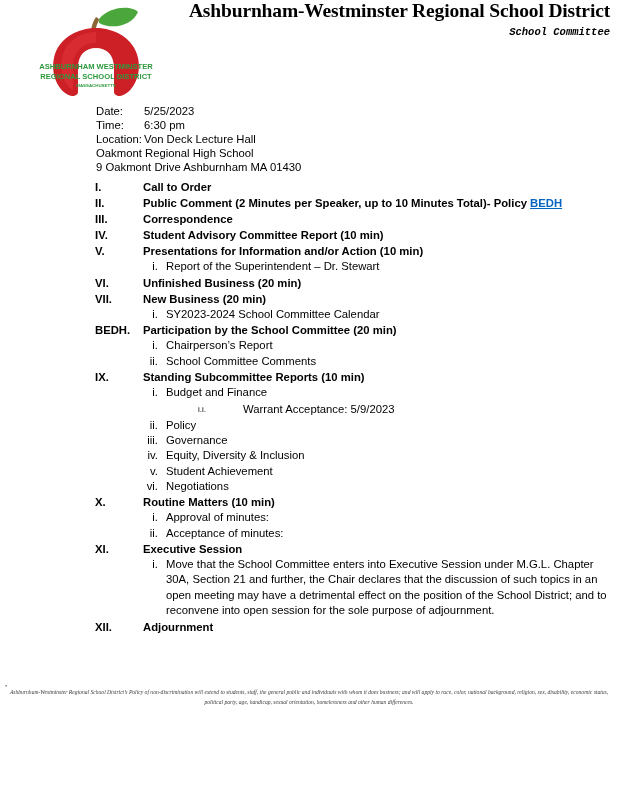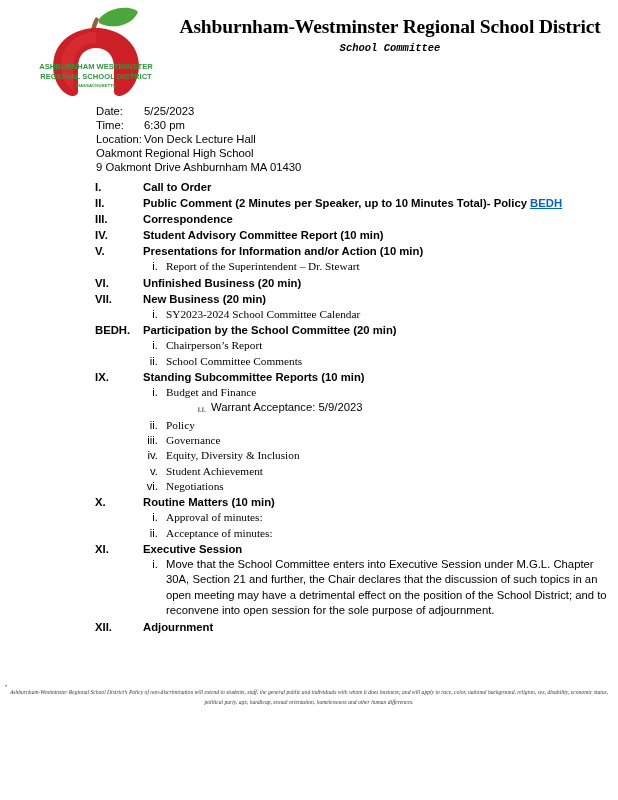--- a/index.html
+++ b/index.html
@@ -26,23 +26,23 @@
     left: 26px;
     top: 6px;
     width: 140px;
     height: 92px;
   }
   .logo svg { display: block; }
 
   .title-block {
     position: absolute;
     left: 170px;
-    top: 16px;
+    top: 0;
     width: 440px;
-    text-align: center;
+    text-align: right;
   }
   .doc-title {
     font-family: "Liberation Serif", serif;
     font-weight: bold;
     font-size: 19.5px;
     letter-spacing: -0.15px;
     line-height: 1.15;
     white-space: nowrap;
   }
   .doc-subtitle {
@@ -98,27 +98,28 @@
     font-size: 11.3px;
     line-height: 15.3px;
   }
   .lvl2 .marker {
     width: 22px;
     flex: 0 0 22px;
     margin-left: 136px;
     text-align: right;
     padding-right: 8px;
   }
-  .lvl2 .label { flex: 1; padding-right: 32px; font-family: Liberation Serif, serif; }
+  .lvl2 .label { flex: 1; padding-right: 32px; }
 
   .lvl3 {
     display: flex;
-    align-items: flex-start;
+    align-items: flex-end;
     font-size: 11.3px;
     line-height: 15.3px;
+    gap: 32px;
   }
   .lvl3 .marker {
     width: 20px;
     flex: 0 0 20px;
     margin-left: 186px;
     text-align: right;
     padding-right: 5px;
     font-size: 8px;
     padding-top: 2px;
   }

